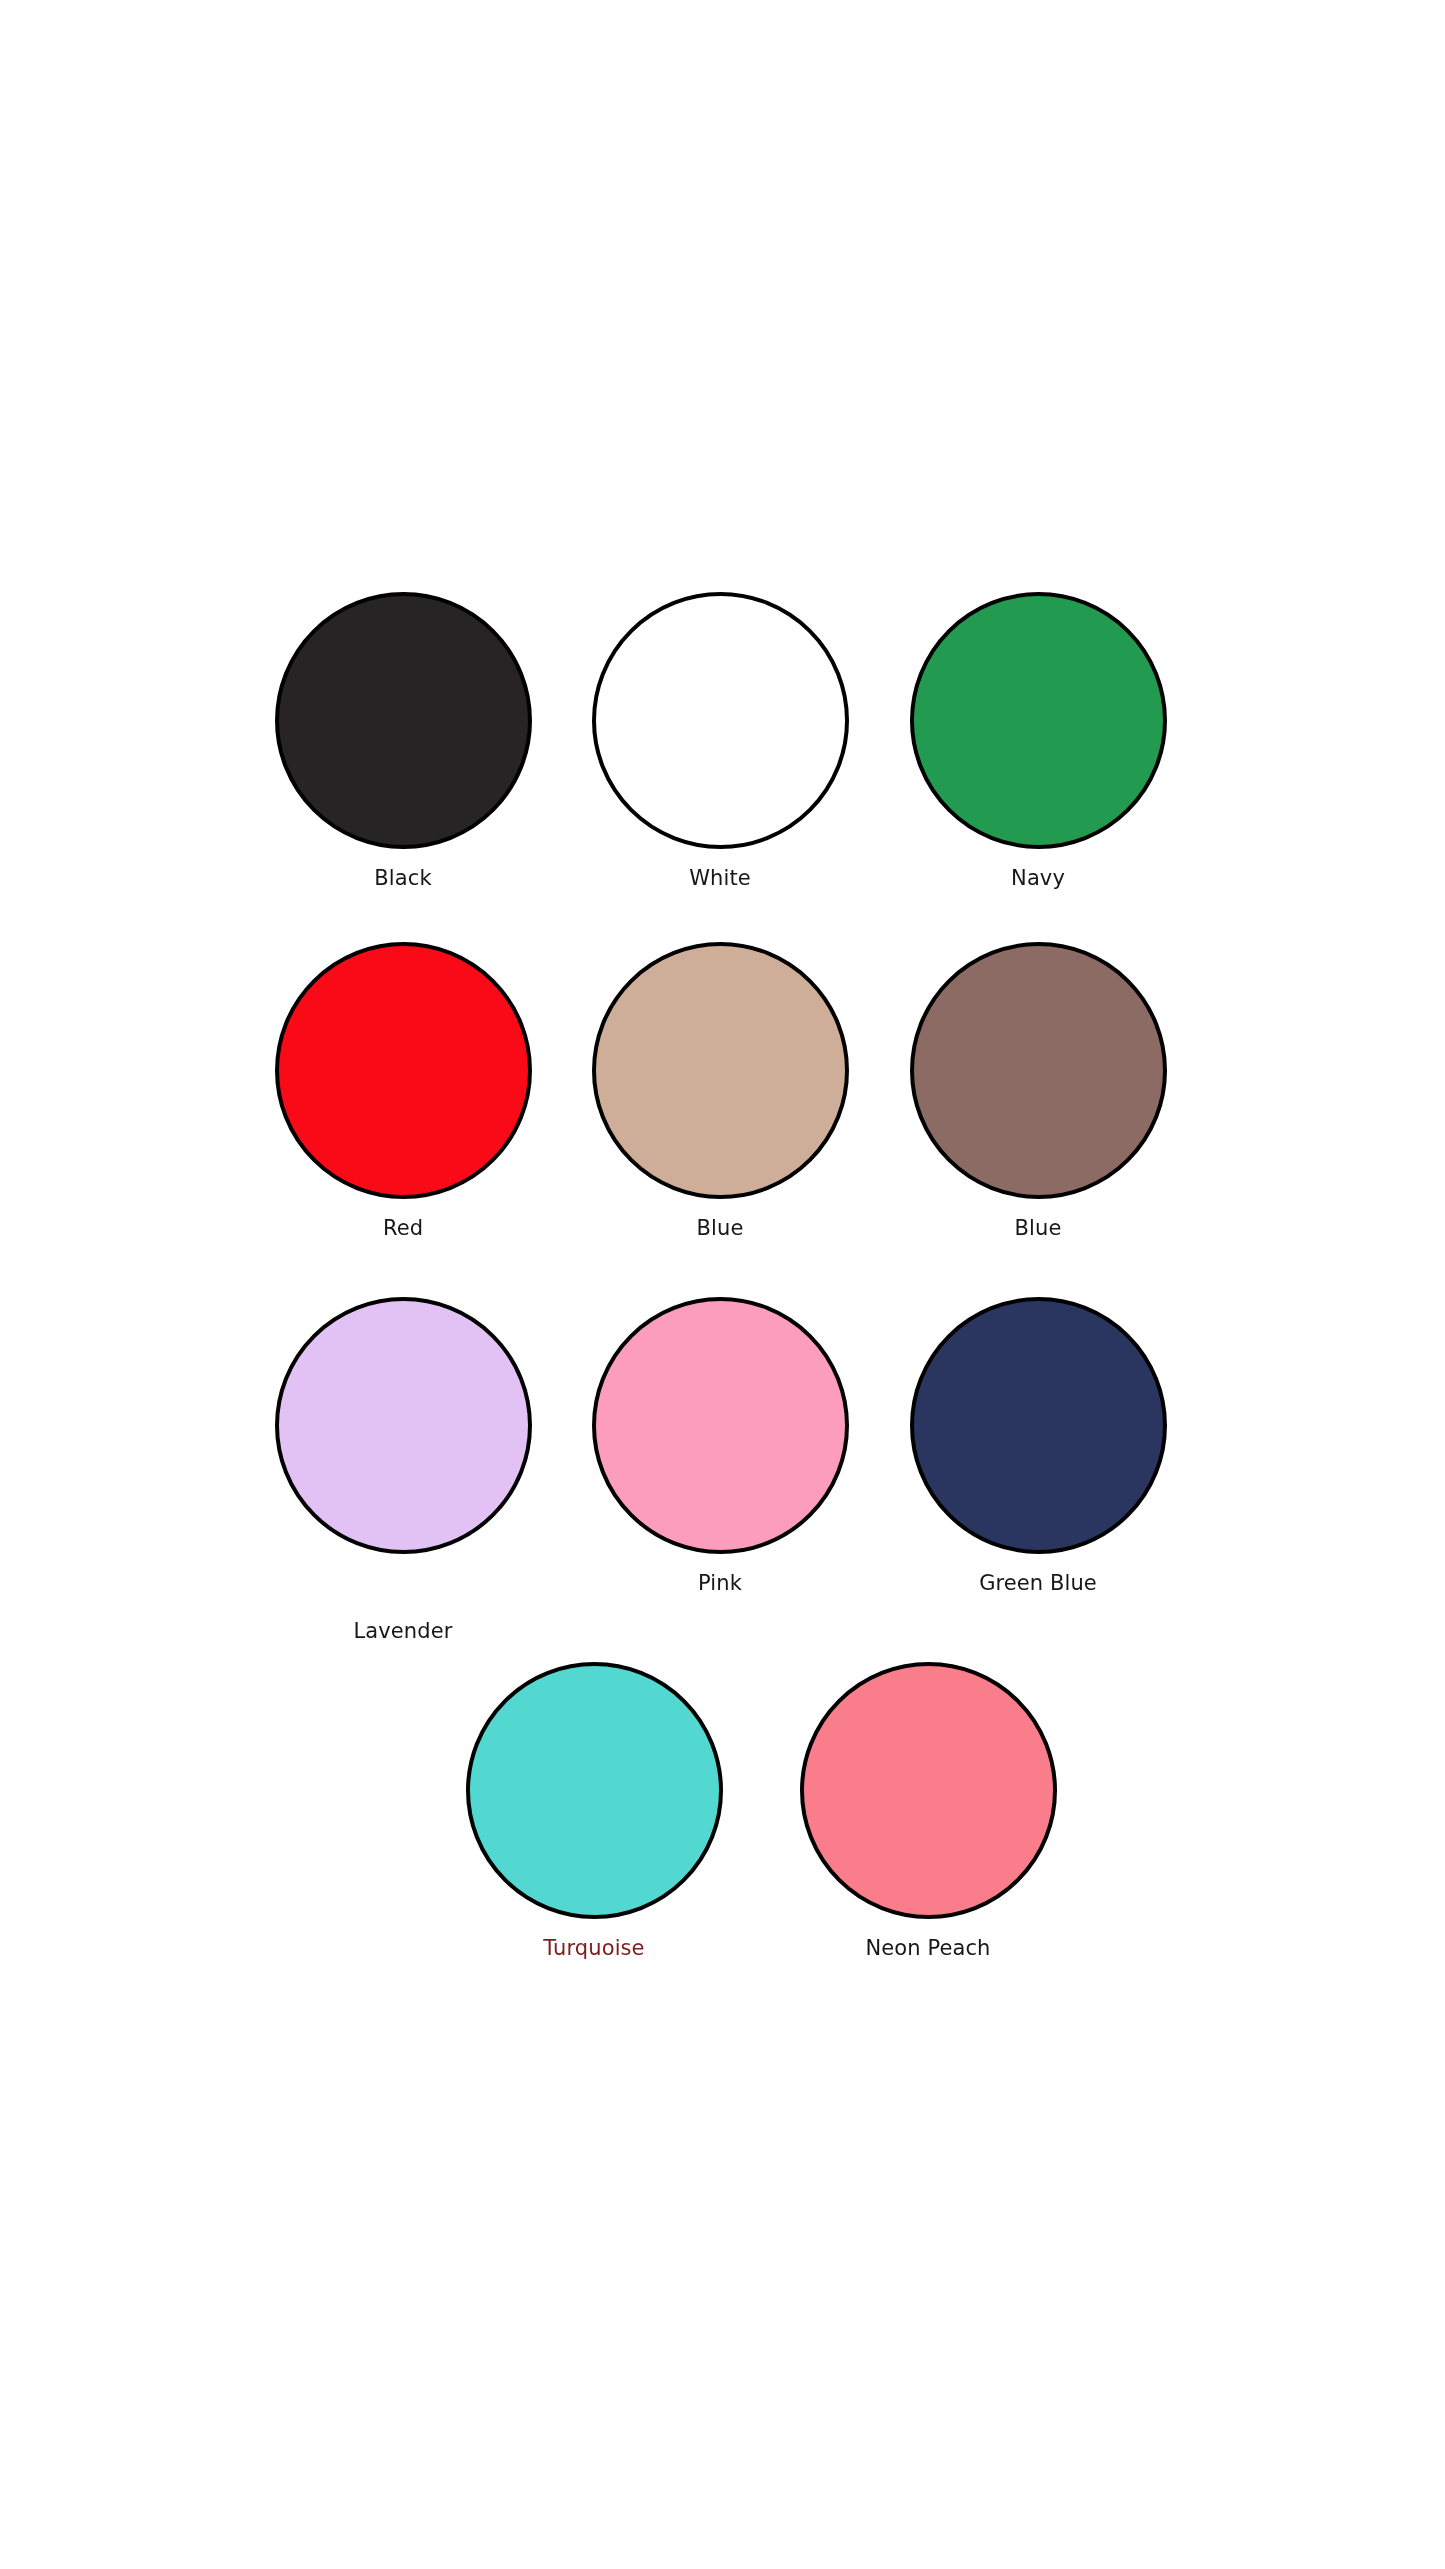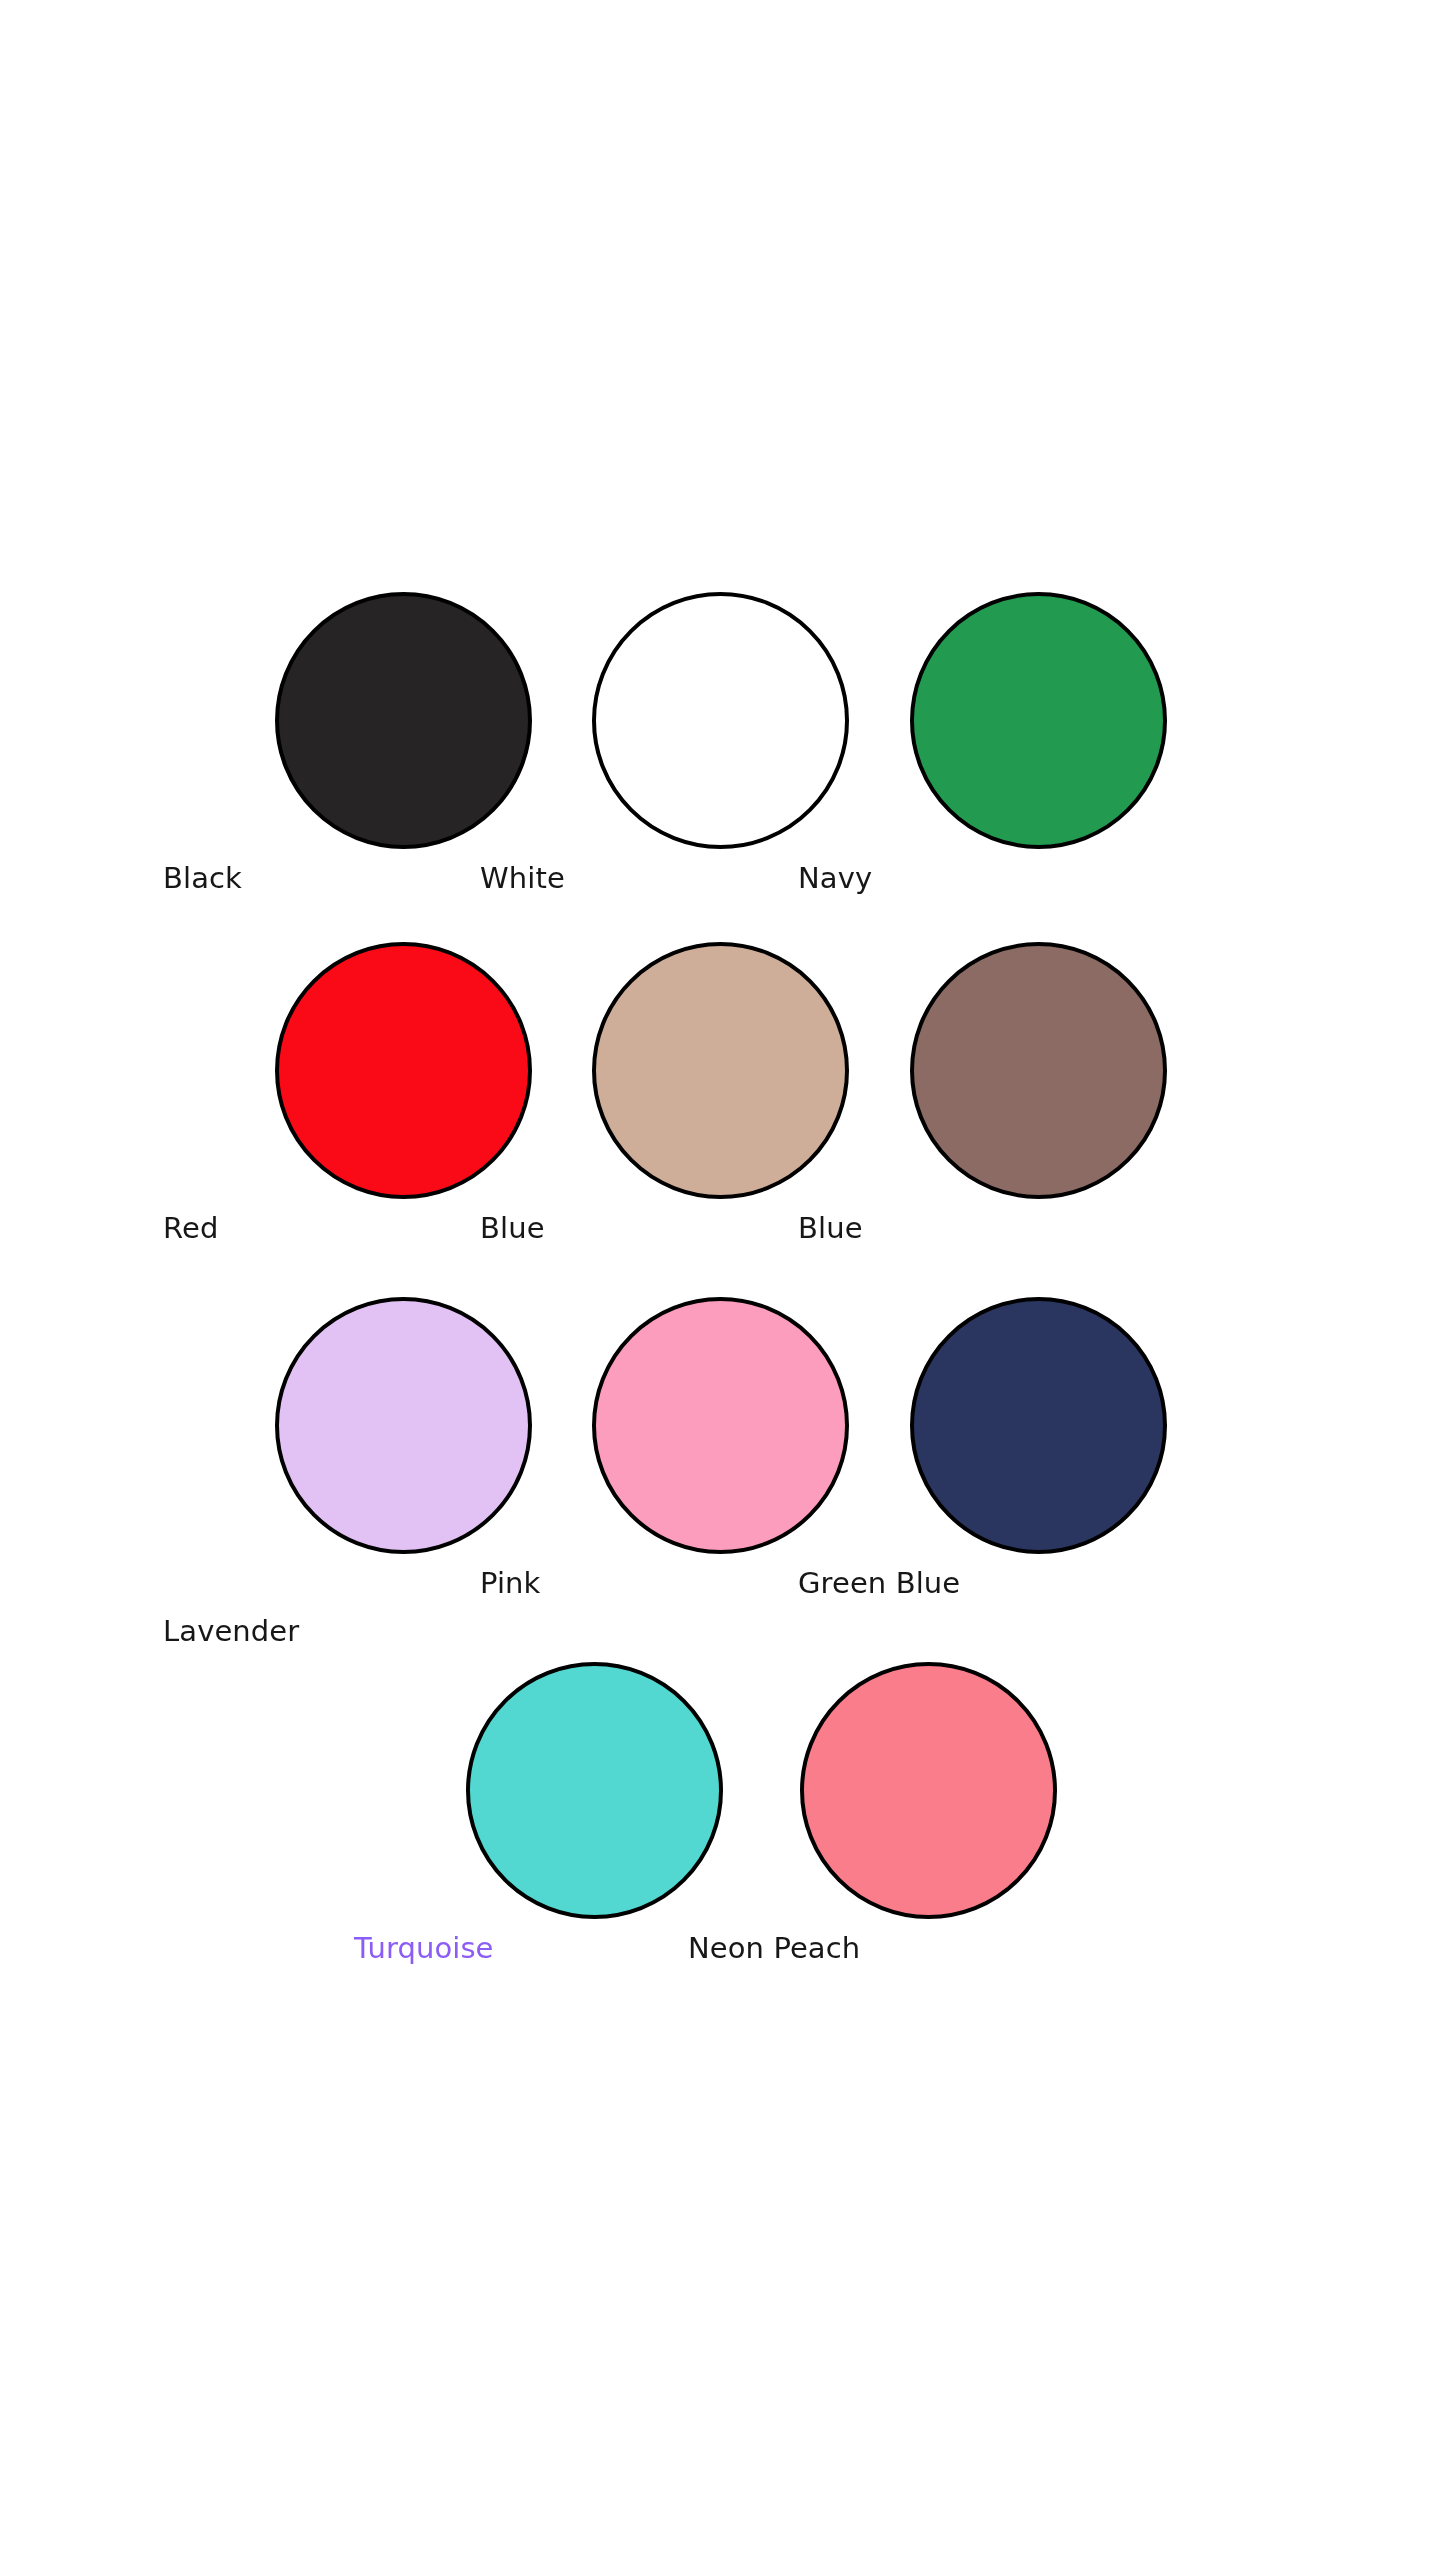--- a/index.html
+++ b/index.html
@@ -41,21 +41,22 @@
     border: 4px solid #000000;
     box-sizing: content-box;
     background: #ffffff;
   }
 
   .swatch-label {
     position: absolute;
     left: -240px;
     top: 140px;
     width: 480px;
-    font-size: 29px;
+    text-align: center;
+    font-size: 21px;
     line-height: 36px;
     color: #171717;
     letter-spacing: 0.1px;
     white-space: nowrap;
   }
 </style>
 </head>
 <body>
 
 <div class="canvas">
@@ -91,20 +92,20 @@
       <div class="swatch" style="left: 720px; top: 1425px;">
         <div class="swatch-circle" style="width: 249px; height: 249px; left: -128.5px; top: -128.5px; border-width: 4px; border-color: rgb(0, 0, 0); background: rgb(253, 157, 190);"></div>
         <div class="swatch-label" style="color: rgb(23, 23, 23);">Pink</div>
       </div>
       <div class="swatch" style="left: 1038px; top: 1425px;">
         <div class="swatch-circle" style="width: 249px; height: 249px; left: -128.5px; top: -128.5px; border-width: 4px; border-color: rgb(0, 0, 0); background: rgb(42, 54, 96);"></div>
         <div class="swatch-label" style="color: rgb(23, 23, 23);">Green Blue</div>
       </div>
       <div class="swatch" style="left: 594px; top: 1790px;">
         <div class="swatch-circle" style="width: 249px; height: 249px; left: -128.5px; top: -128.5px; border-width: 4px; border-color: rgb(0, 0, 0); background: rgb(82, 216, 208);"></div>
-        <div class="swatch-label" style="color: #8b5cf6;">Turquoise</div>
+        <div class="swatch-label" style="color: #7f1d1d;">Turquoise</div>
       </div>
       <div class="swatch" style="left: 928px; top: 1790px;">
         <div class="swatch-circle" style="width: 249px; height: 249px; left: -128.5px; top: -128.5px; border-width: 4px; border-color: rgb(0, 0, 0); background: rgb(250, 125, 140);"></div>
         <div class="swatch-label" style="color: rgb(23, 23, 23);">Neon Peach</div>
       </div>
     </div>
 </div>
 
 </body></html>

